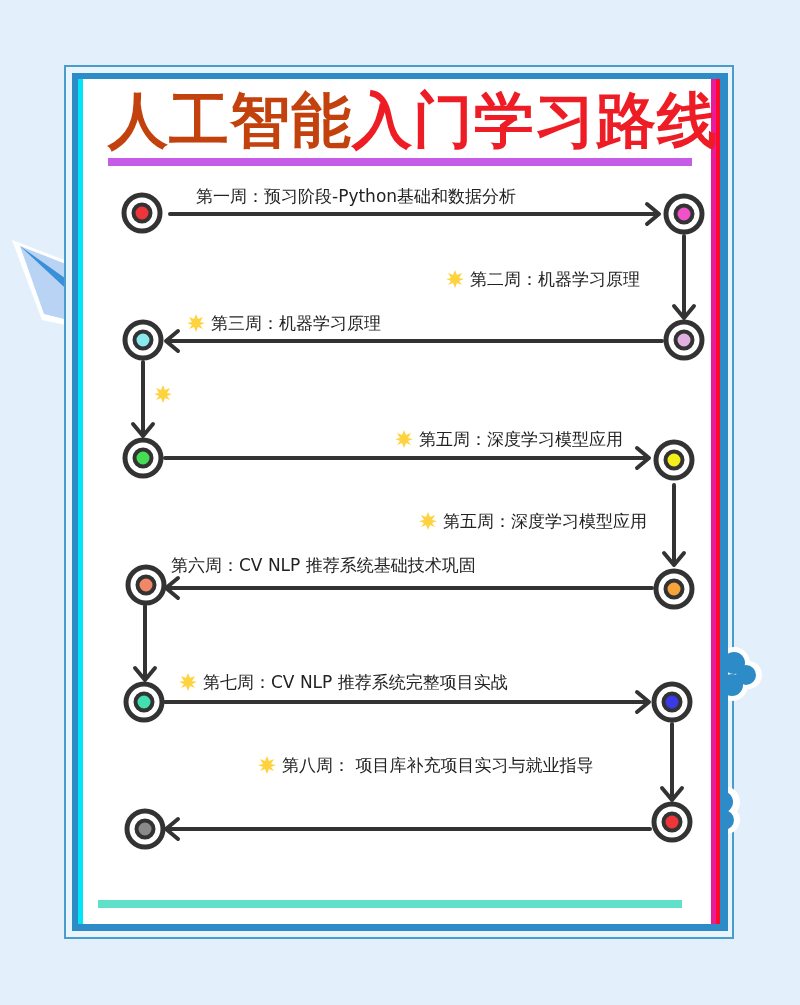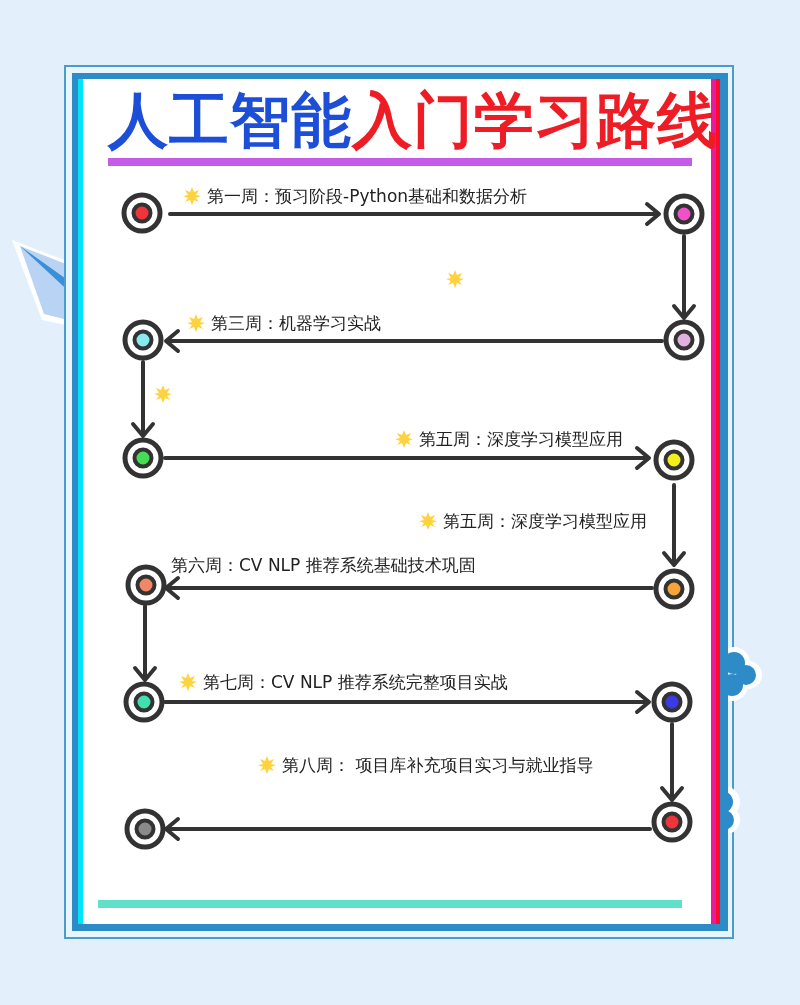--- a/index.html
+++ b/index.html
@@ -23,21 +23,21 @@
       background: #ffffff;
     }
     .stripe-left-a { position: absolute; left: 78px; top: 79px; width: 5px; height: 845px; background: #00e5f7; }
     .stripe-left-b { position: absolute; left: 83px; top: 79px; width: 2px; height: 845px; background: #ffffff; }
     .stripe-right-a { position: absolute; left: 711px; top: 79px; width: 5px; height: 845px; background: #e81c9b; }
     .stripe-right-b { position: absolute; left: 716px; top: 79px; width: 4px; height: 845px; background: #ff0a2a; }
     .title {
       position: absolute; left: 108px; top: 84px; height: 72px; line-height: 72px;
       font-size: 60px; font-weight: bold; letter-spacing: 1px; white-space: nowrap;
     }
-    .title .dark { color: #1d4ed8; margin-top: 12px; }
+    .title .dark { color: #c2410c; margin-top: 12px; }
     .title .red { color: #ee1c24; margin-top: 19px; }
     .title-bar { position: absolute; left: 108px; top: 158px; width: 584px; height: 8px; background: #c45ce8; }
     .footer-bar { position: absolute; left: 98px; top: 900px; width: 584px; height: 8px; background: #5fe0c8; }
     svg.flow { position: absolute; left: 0; top: 0; }
     .step-label {
       position: absolute; font-size: 17px; color: #222222; white-space: nowrap;
       height: 24px; line-height: 24px; display: flex; align-items: center;
     }
     .sun { display: inline-block; width: 20px; height: 20px; margin-right: 5px; }
   </style>
@@ -165,36 +165,37 @@
   <g transform="translate(672,822)">
     <circle r="18" fill="#ffffff" stroke="#333333" stroke-width="5"></circle>
       <circle r="8.5" fill="#f0353a" stroke="#333333" stroke-width="4"></circle>
   </g>
   <g transform="translate(145,829)">
     <circle r="18" fill="#ffffff" stroke="#333333" stroke-width="5"></circle>
       <circle r="8.5" fill="#8a8a8a" stroke="#333333" stroke-width="4"></circle>
   </g>
 </svg>
 
-<div class="step-label" style="left:182px; top:184px;">
+<div class="step-label" style="left:196px; top:184px;flex-direction:column;">
   <svg class="sun" viewBox="0 0 20 20">
       <polygon points="10,1 12,6 17,4 14,9 19,10 14,12 17,16 12,14 10,19 8,14 3,16 6,12 1,10 6,9 3,4 8,6" fill="#ffd23f"></polygon>
     </svg>
   <span>第一周：预习阶段-Python基础和数据分析</span>
 </div>
 <div class="step-label" style="left:445px; top:267px;">
   <svg class="sun" viewBox="0 0 20 20">
       <polygon points="10,1 12,6 17,4 14,9 19,10 14,12 17,16 12,14 10,19 8,14 3,16 6,12 1,10 6,9 3,4 8,6" fill="#ffd23f"></polygon>
     </svg>
+  <span>第二周：机器学习原理</span>
 </div>
 <div class="step-label" style="left:186px; top:311px;">
   <svg class="sun" viewBox="0 0 20 20">
       <polygon points="10,1 12,6 17,4 14,9 19,10 14,12 17,16 12,14 10,19 8,14 3,16 6,12 1,10 6,9 3,4 8,6" fill="#ffd23f"></polygon>
     </svg>
-  <span>第三周：机器学习实战</span>
+  <span>第三周：机器学习原理</span>
 </div>
 <div class="step-label" style="left:153px; top:382px;">
   <svg class="sun" viewBox="0 0 20 20">
       <polygon points="10,1 12,6 17,4 14,9 19,10 14,12 17,16 12,14 10,19 8,14 3,16 6,12 1,10 6,9 3,4 8,6" fill="#ffd23f"></polygon>
     </svg>
 </div>
 <div class="step-label" style="left:394px; top:427px;">
   <svg class="sun" viewBox="0 0 20 20">
       <polygon points="10,1 12,6 17,4 14,9 19,10 14,12 17,16 12,14 10,19 8,14 3,16 6,12 1,10 6,9 3,4 8,6" fill="#ffd23f"></polygon>
     </svg>

